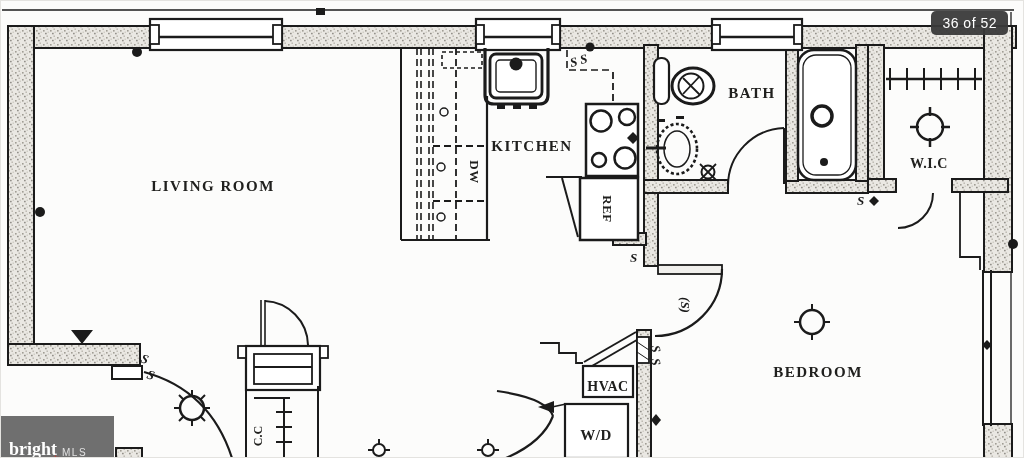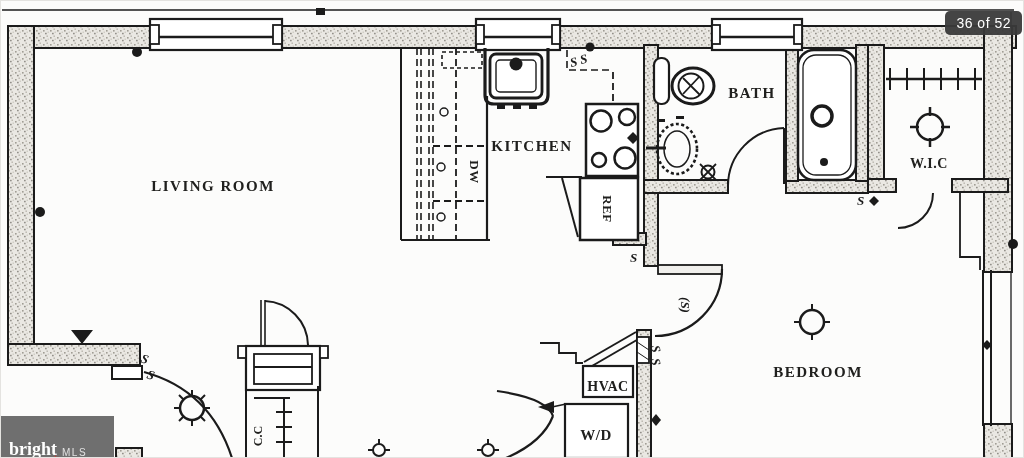--- a/index.html
+++ b/index.html
@@ -12,21 +12,21 @@
   .blk{fill:#1b1b1b;stroke:none;}
   .dash{stroke:#1b1b1b;fill:none;stroke-dasharray:7 4;}
   .dash2{stroke:#1b1b1b;fill:none;stroke-dasharray:4 3;}
   .room-label{font-family:"Liberation Serif",serif;font-weight:bold;font-size:15px;
               letter-spacing:1.5px;fill:#20201e;}
   .small-label{font-family:"Liberation Serif",serif;font-weight:bold;font-size:13px;
                letter-spacing:0.5px;fill:#20201e;}
   .tiny-label{font-family:"Liberation Serif",serif;font-weight:bold;font-size:12px;fill:#20201e;}
   .sw{font-family:"Liberation Serif",serif;font-style:italic;font-weight:bold;
       font-size:13px;fill:#1b1b1b;}
-  #photo-counter{position:absolute;top:11px;right:2px;background:rgba(58,58,58,0.95);
+  #photo-counter{position:absolute;top:11px;right:16px;background:rgba(58,58,58,0.95);
       color:#ffffff;font-size:14px;padding:4px 11px;border-radius:5px;letter-spacing:0.5px;}
   #watermark{position:absolute;left:0;bottom:0;width:114px;height:42px;background:#6f6f6f;
       display:flex;align-items:flex-end;padding-left:9px;box-sizing:border-box;}
   #watermark .brand{font-family:"Liberation Serif",serif;font-weight:bold;color:#ffffff;
       font-size:18px;line-height:1;position:relative;}
   #watermark .mark{position:absolute;top:-3px;right:-2px;color:#cc3a2f;font-size:8px;}
   #watermark .sub{color:#e2e2e2;font-size:10px;letter-spacing:1.5px;margin-left:5px;margin-top:6px;}
   .frame{position:absolute;inset:0;border:1px solid #e4e3e0;pointer-events:none;}
 </style>
 </head>

